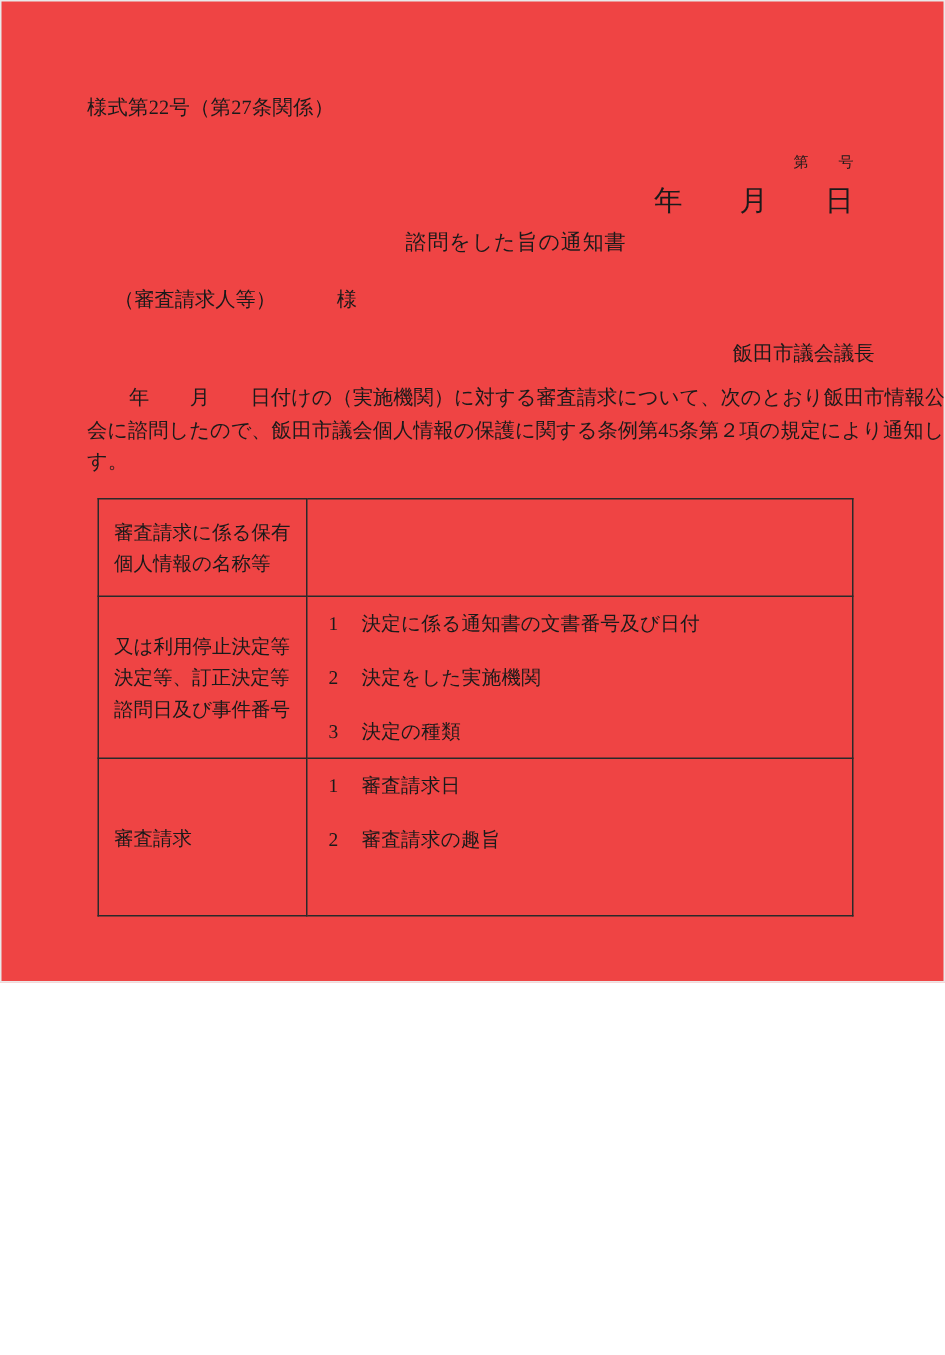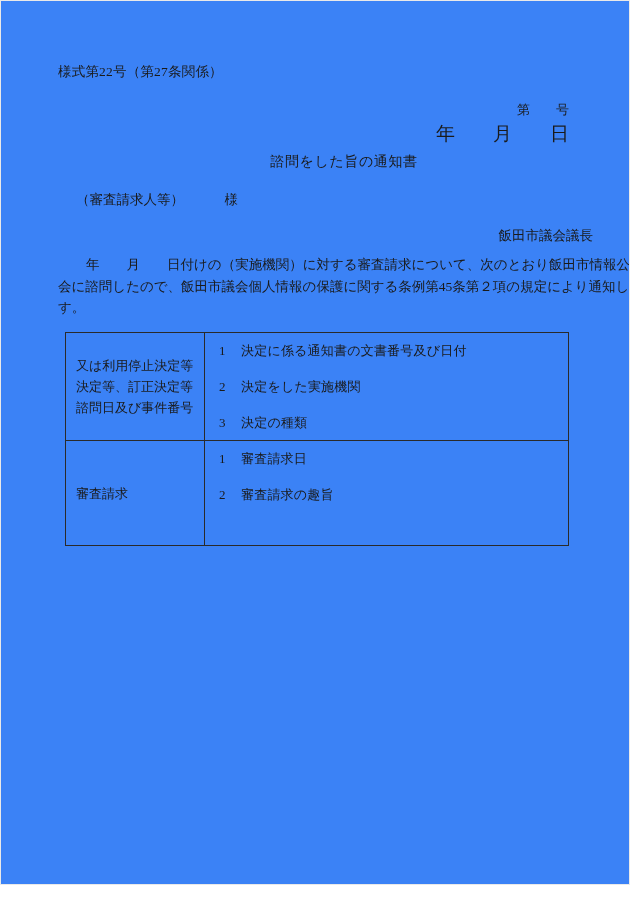--- a/index.html
+++ b/index.html
@@ -8,22 +8,22 @@
     padding: 0;
     background: #ffffff;
   }
   body {
     font-family: "Liberation Serif", "DejaVu Serif", serif;
     color: #1a1a1a;
   }
   #page {
     position: relative;
     width: 630px;
-    height: 885px;
-    background: #3b82f6;
+    height: 655px;
+    background: #ef4444;
     box-sizing: border-box;
     border: 1px solid #e9e9e9;
     overflow: hidden;
   }
   .doc {
     position: absolute;
     left: 0;
     top: 0;
     width: 630px;
     height: 903px;
@@ -36,21 +36,21 @@
     top: 62px;
     font-size: 13.5px;
     letter-spacing: 0.2px;
     white-space: nowrap;
   }
   .doc-number {
     left: 0;
     top: 100px;
     width: 568px;
     text-align: right;
-    font-size: 13px;
+    font-size: 10px;
     white-space: nowrap;
   }
   .doc-date {
     left: 0;
     top: 120px;
     width: 568px;
     text-align: right;
     font-size: 19px;
     white-space: nowrap;
   }
@@ -64,21 +64,21 @@
     white-space: nowrap;
     padding-left: 28px;
   }
   .addressee {
     left: 75px;
     top: 190px;
     font-size: 13.5px;
     white-space: nowrap;
   }
   .issuer {
-    left: 12px;
+    left: 2px;
     top: 226px;
     width: 568px;
     text-align: right;
     font-size: 13.5px;
     white-space: nowrap;
     padding-left: 12px;
   }
 
   .body-text {
     left: 57px;
@@ -158,20 +158,27 @@
     <div class="abs issuer">飯田市議会議長</div>
 
     <div class="abs body-text">
       <span class="ln indent">年　　月　　日付けの（実施機関）に対する審査請求について、次のとおり飯田市情報公開審査</span>
       <span class="ln">会に諮問したので、飯田市議会個人情報の保護に関する条例第45条第２項の規定により通知しま</span>
       <span class="ln">す。</span>
     </div>
 
     <table class="abs tbl">
       <tbody>
+        <tr class="row1">
+          <td class="label">
+            <span class="lbl-line">審査請求に係る保有</span>
+            <span class="lbl-line">個人情報の名称等</span>
+          </td>
+          <td class="content"></td>
+        </tr>
 
         <tr class="row2">
           <td class="label">
             <span class="lbl-line">又は利用停止決定等</span>
             <span class="lbl-line">決定等、訂正決定等</span>
             <span class="lbl-line">諮問日及び事件番号</span>
           </td>
           <td class="content">
             <span class="item-list">
               <span class="item">

